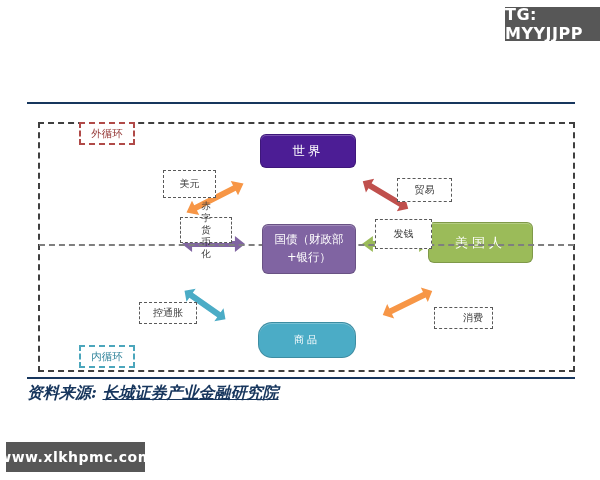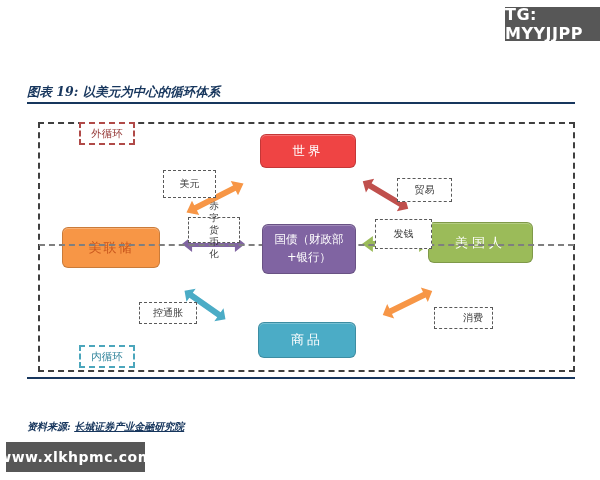--- a/index.html
+++ b/index.html
@@ -12,21 +12,21 @@
     display:flex; align-items:center; justify-content:center; letter-spacing:0.5px; }
   #tg-badge { left:505px; top:7px; width:114px; height:34px; font-size:16px; }
   #site-badge { left:6px; top:442px; width:139px; height:30px; font-size:14px; }
 
   
   .fig-text { position:absolute; color:#17365d; font-style:italic; font-weight:bold;
     font-family:"DejaVu Serif", serif; }
   #fig-title { left:27px; top:84px; font-size:12.5px; }
   #title-rule { position:absolute; left:27px; top:102px; width:548px; height:2px; background:#17365d; }
   #bottom-rule { position:absolute; left:27px; top:377px; width:548px; height:2px; background:#17365d; }
-  #fig-source { left:27px; top:383px; font-size:10px;margin-top:37px; }
+  #fig-source { left:27px; top:383px; font-size:16px; }
   #fig-source .src-name { text-decoration:underline; }
 
   
   #frame { position:absolute; left:38px; top:122px; width:537px; height:250px;
     border:2px dashed #3f3f3f; z-index:1; }
   #mid-line { position:absolute; left:39px; top:244px; width:535px; height:0;
     border-top:2px dashed #7f7f7f; z-index:5; }
 
   
   .region { position:absolute; background:#fff; font-size:10.5px; display:flex;
@@ -39,54 +39,52 @@
   
   .node { position:absolute; border-radius:6px; color:#fff; display:flex;
     align-items:center; justify-content:center; text-align:center;
     border:1px solid rgba(0,0,0,0.18); box-shadow:inset 0 1px 0 rgba(255,255,255,0.25); }
   #node-world    { left:260px; top:134px; width:96px;  height:34px; font-size:12.5px; letter-spacing:3px; z-index:4; }
   #node-fed      { left:62px;  top:227px; width:98px;  height:41px; font-size:13px; letter-spacing:2px;
                    color:#c9571d; z-index:4; }
   #node-treasury { left:262px; top:224px; width:94px;  height:50px; font-size:11.5px;
                    line-height:1.55; padding:2px 5px; z-index:6; }
   #node-american { left:428px; top:222px; width:105px; height:41px; font-size:13px; letter-spacing:4px; z-index:4; }
-  #node-goods    { left:258px; top:322px; width:98px;  height:36px; font-size:13px; letter-spacing:3px; z-index:4; }
+  #node-goods    { left:258px; top:322px; width:98px;  height:36px; font-size:10px; letter-spacing:3px; z-index:4;border-radius:14px; }
 
   
   .edge-label { position:absolute; background:#fff; border:1.5px dashed #595959;
     color:#3a3a3a; font-size:10px; display:flex; align-items:center; justify-content:center;
     text-align:center; line-height:1.25; z-index:6; }
   #label-dollar    { left:163px; top:170px; width:53px; height:28px; }
-  #label-deficit   { left:188px; top:217px; width:52px; height:26px; font-size:9.5px; padding:1px 20px; }
+  #label-deficit   { left:180px; top:217px; width:52px; height:26px; font-size:9.5px; padding:1px 20px; }
   #label-trade     { left:397px; top:178px; width:55px; height:24px; }
   #label-money     { left:375px; top:219px; width:57px; height:30px; }
   #label-inflation { left:139px; top:302px; width:58px; height:22px; }
   #label-consume   { left:434px; top:307px; width:59px; height:22px;padding-left:19px; }
 
   
   .arrow { position:absolute; height:16px; z-index:4; overflow:visible; }
 </style>
 </head>
 <body>
 
 <div id="page">
 
   <div id="tg-badge" class="badge">TG: MYYJJPP</div>
 
-  <div id="fig-title" class="fig-text">图表 19:  以美元为中心的循环体系</div>
   <div id="title-rule"></div>
 
   <div id="frame"></div>
   <div id="mid-line"></div>
 
   <div id="outer-region" class="region">外循环</div>
   <div id="inner-region" class="region">内循环</div>
 
-  <div id="node-world" class="node" style="background-color: #ef4444;">世界</div>
-  <div id="node-fed" class="node" style="background-color: rgb(247, 150, 70);">美联储</div>
+  <div id="node-world" class="node" style="background-color: #4c1d95;">世界</div>
   <div id="node-treasury" class="node" style="background-color: rgb(128, 100, 162);">国债（财政部+银行）</div>
   <div id="node-american" class="node" style="background-color: rgb(155, 187, 89); text-align: right;">美国人</div>
   <div id="node-goods" class="node" style="background-color: rgb(75, 172, 198);">商品</div>
 
   <div id="label-dollar" class="edge-label">美元</div>
   <div id="label-deficit" class="edge-label">赤字货币化</div>
   <div id="label-trade" class="edge-label">贸易</div>
   <div id="label-money" class="edge-label">发钱</div>
   <div id="label-inflation" class="edge-label">控通胀</div>
   <div id="label-consume" class="edge-label">消费</div>

